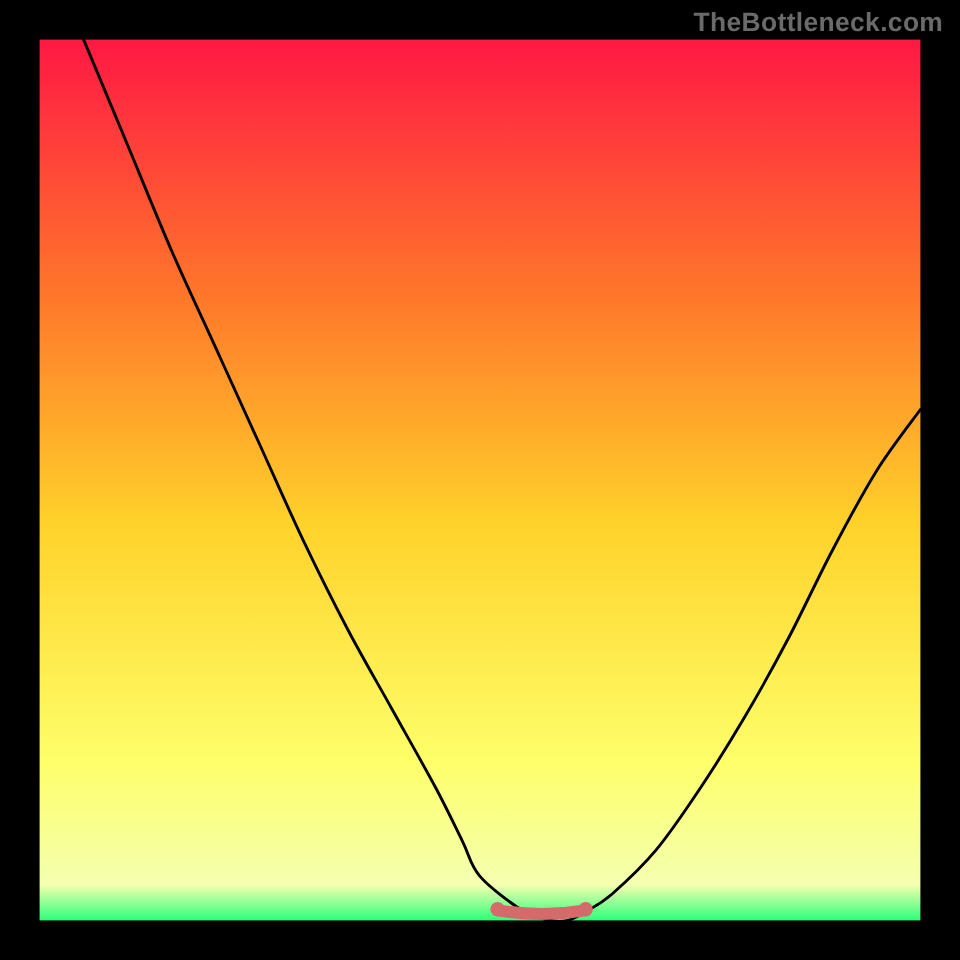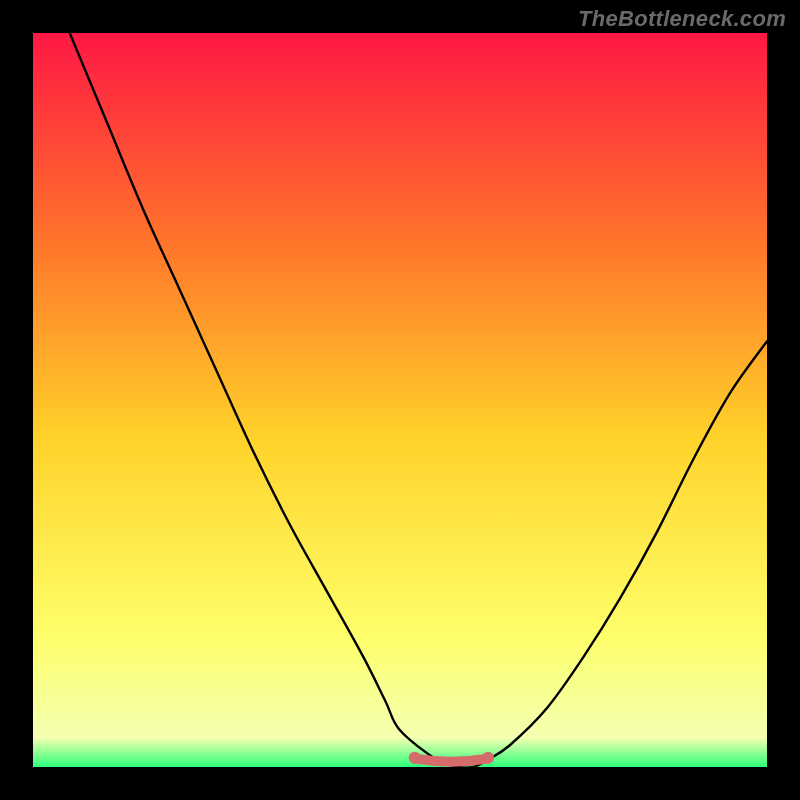--- a/index.html
+++ b/index.html
@@ -18,21 +18,20 @@
   }
   .watermark {
     position: absolute;
     top: 6px;
     right: 14px;
     color: #6a6a6a;
     font-size: 22px;
     font-weight: 600;
     letter-spacing: 0.3px;
     user-select: none;
-    font-style: italic;
   }
   svg {
     display: block;
     position: absolute;
     left: 0;
     top: 0;
   }
 </style>
 </head>
 <body>

